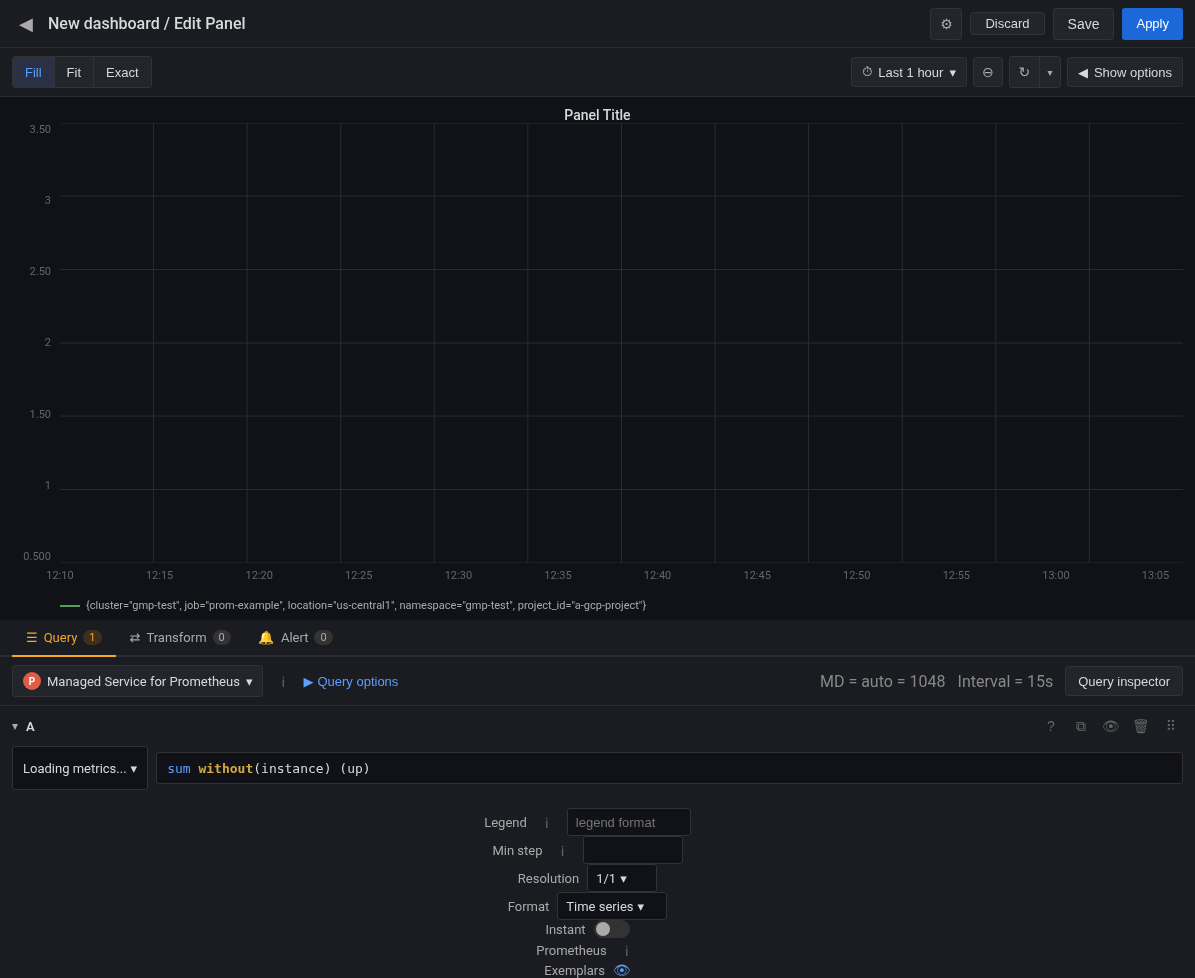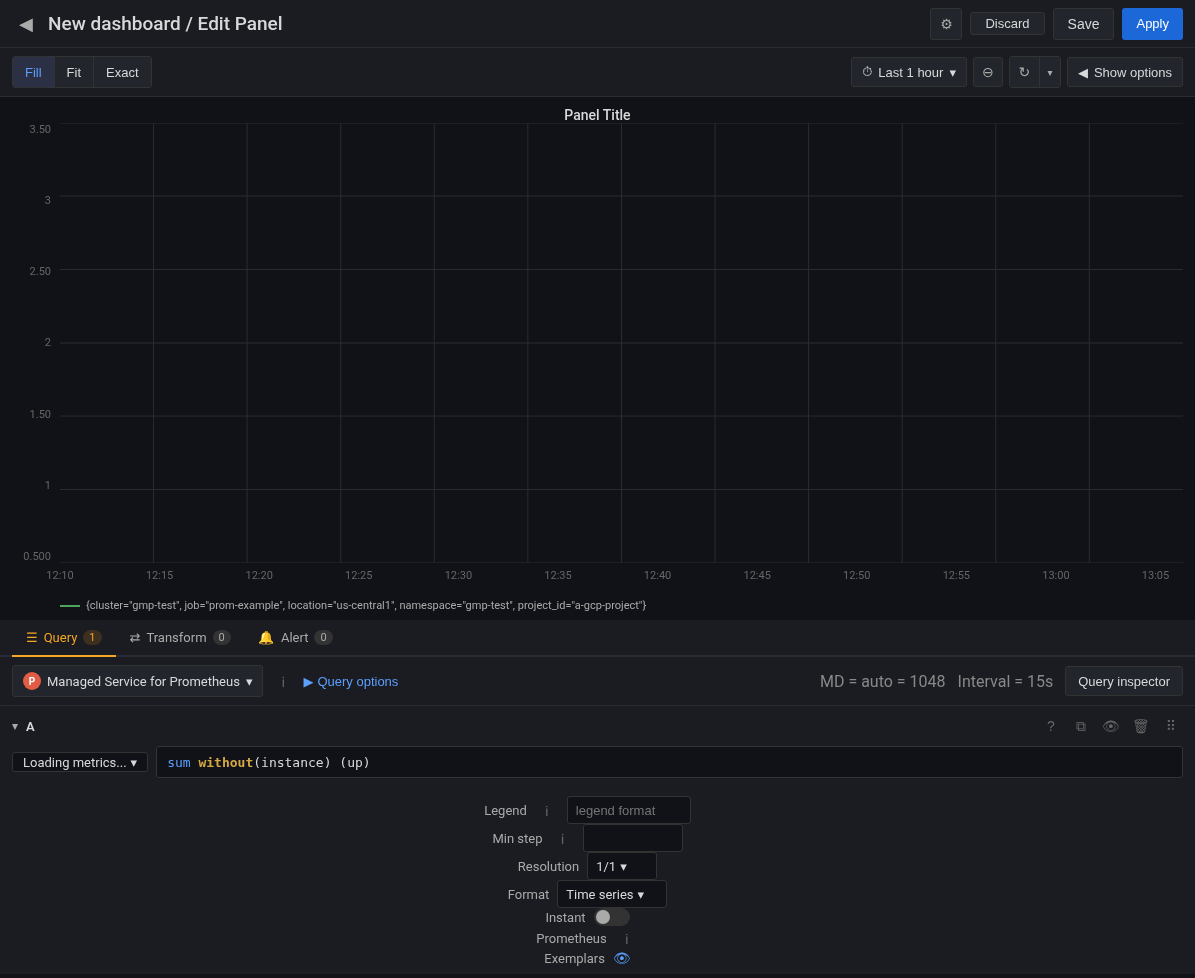--- a/index.html
+++ b/index.html
@@ -26,21 +26,21 @@
       width: 28px;
       height: 28px;
       display: flex;
       align-items: center;
       justify-content: center;
       color: #aaa;
       cursor: pointer;
       font-size: 18px;
     }
     .header-title {
-      font-size: 19px;
+      font-size: 16px;
       font-weight: 500;
       color: #d8d9da;
       margin-left: 8px;
       flex: 1;
     }
     .header-actions {
       display: flex;
       align-items: center;
       gap: 8px;
     }
@@ -429,21 +429,21 @@
       margin-bottom: 10px;
     }
     .metrics-selector {
       display: flex;
       align-items: center;
       gap: 4px;
       background: #111217;
       border: 1px solid #333;
       color: #d8d9da;
       padding: 0 10px;
-      height: 20px;
+      height: 44px;
       border-radius: 3px;
       cursor: pointer;
       font-size: 13px;
       white-space: nowrap;
     }
     .code-editor {
       flex: 1;
       background: #111217;
       border: 1px solid #333;
       border-radius: 3px;

